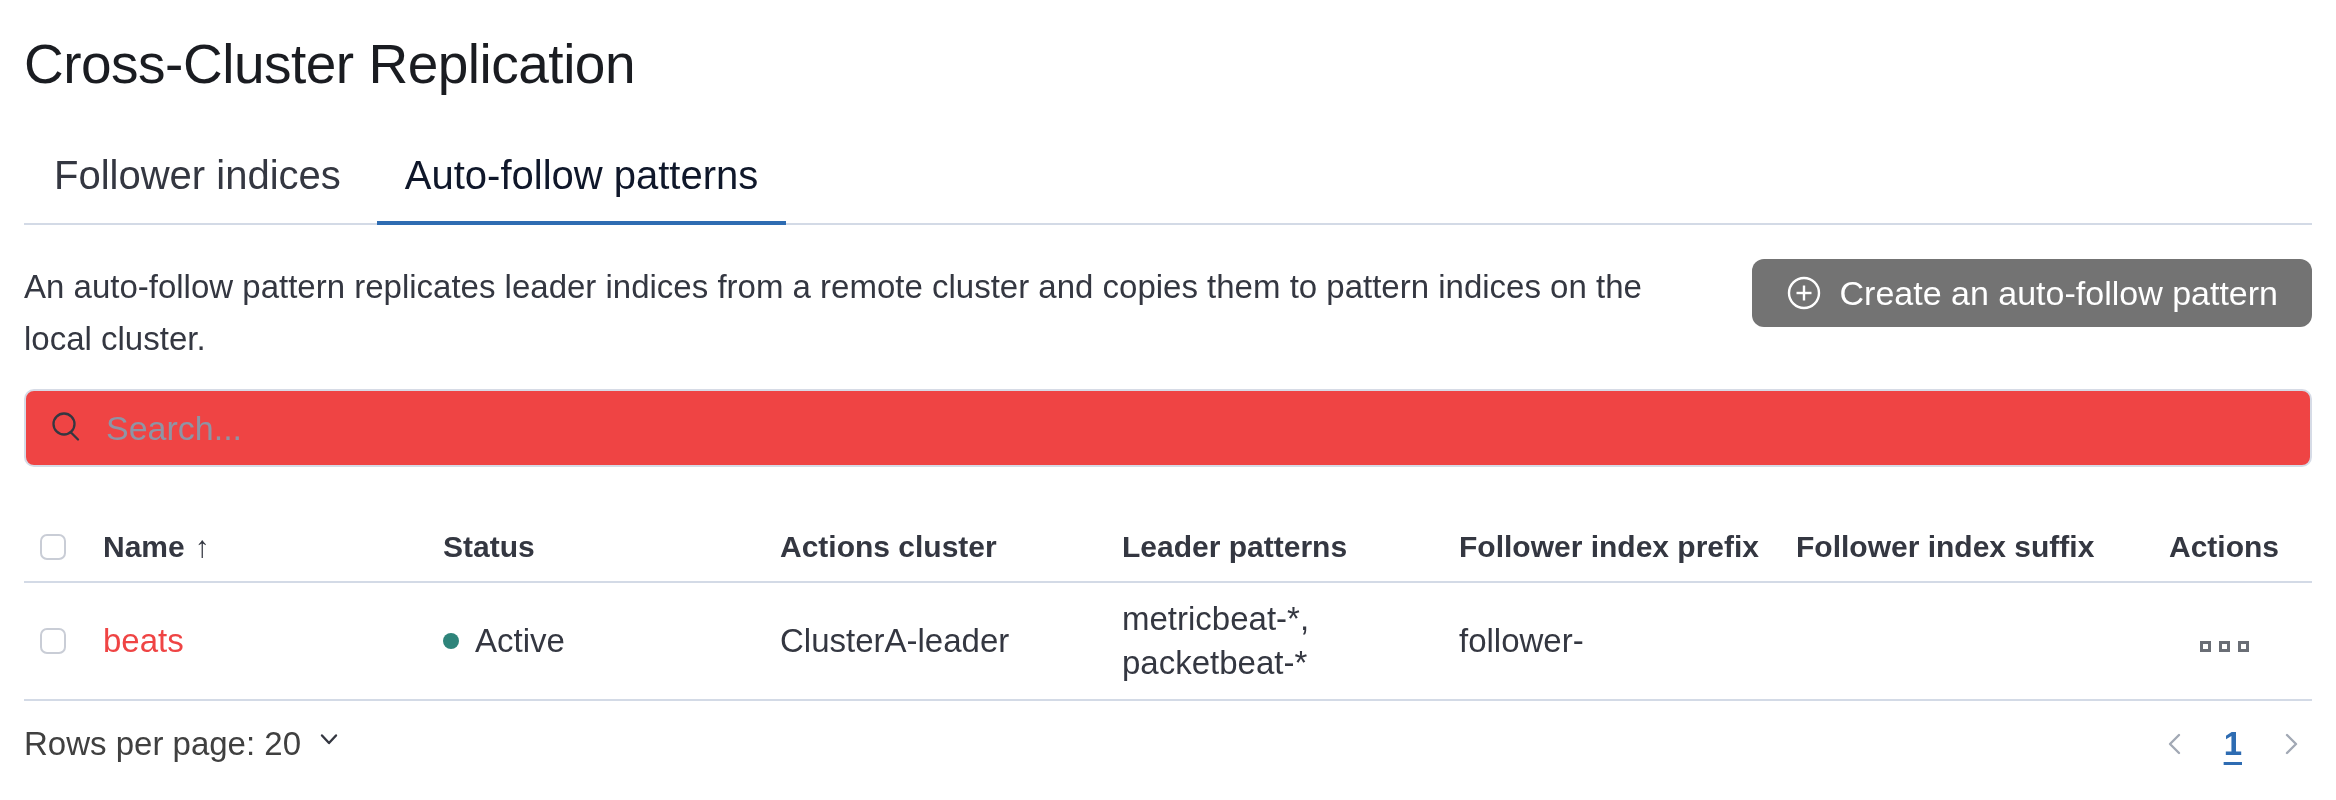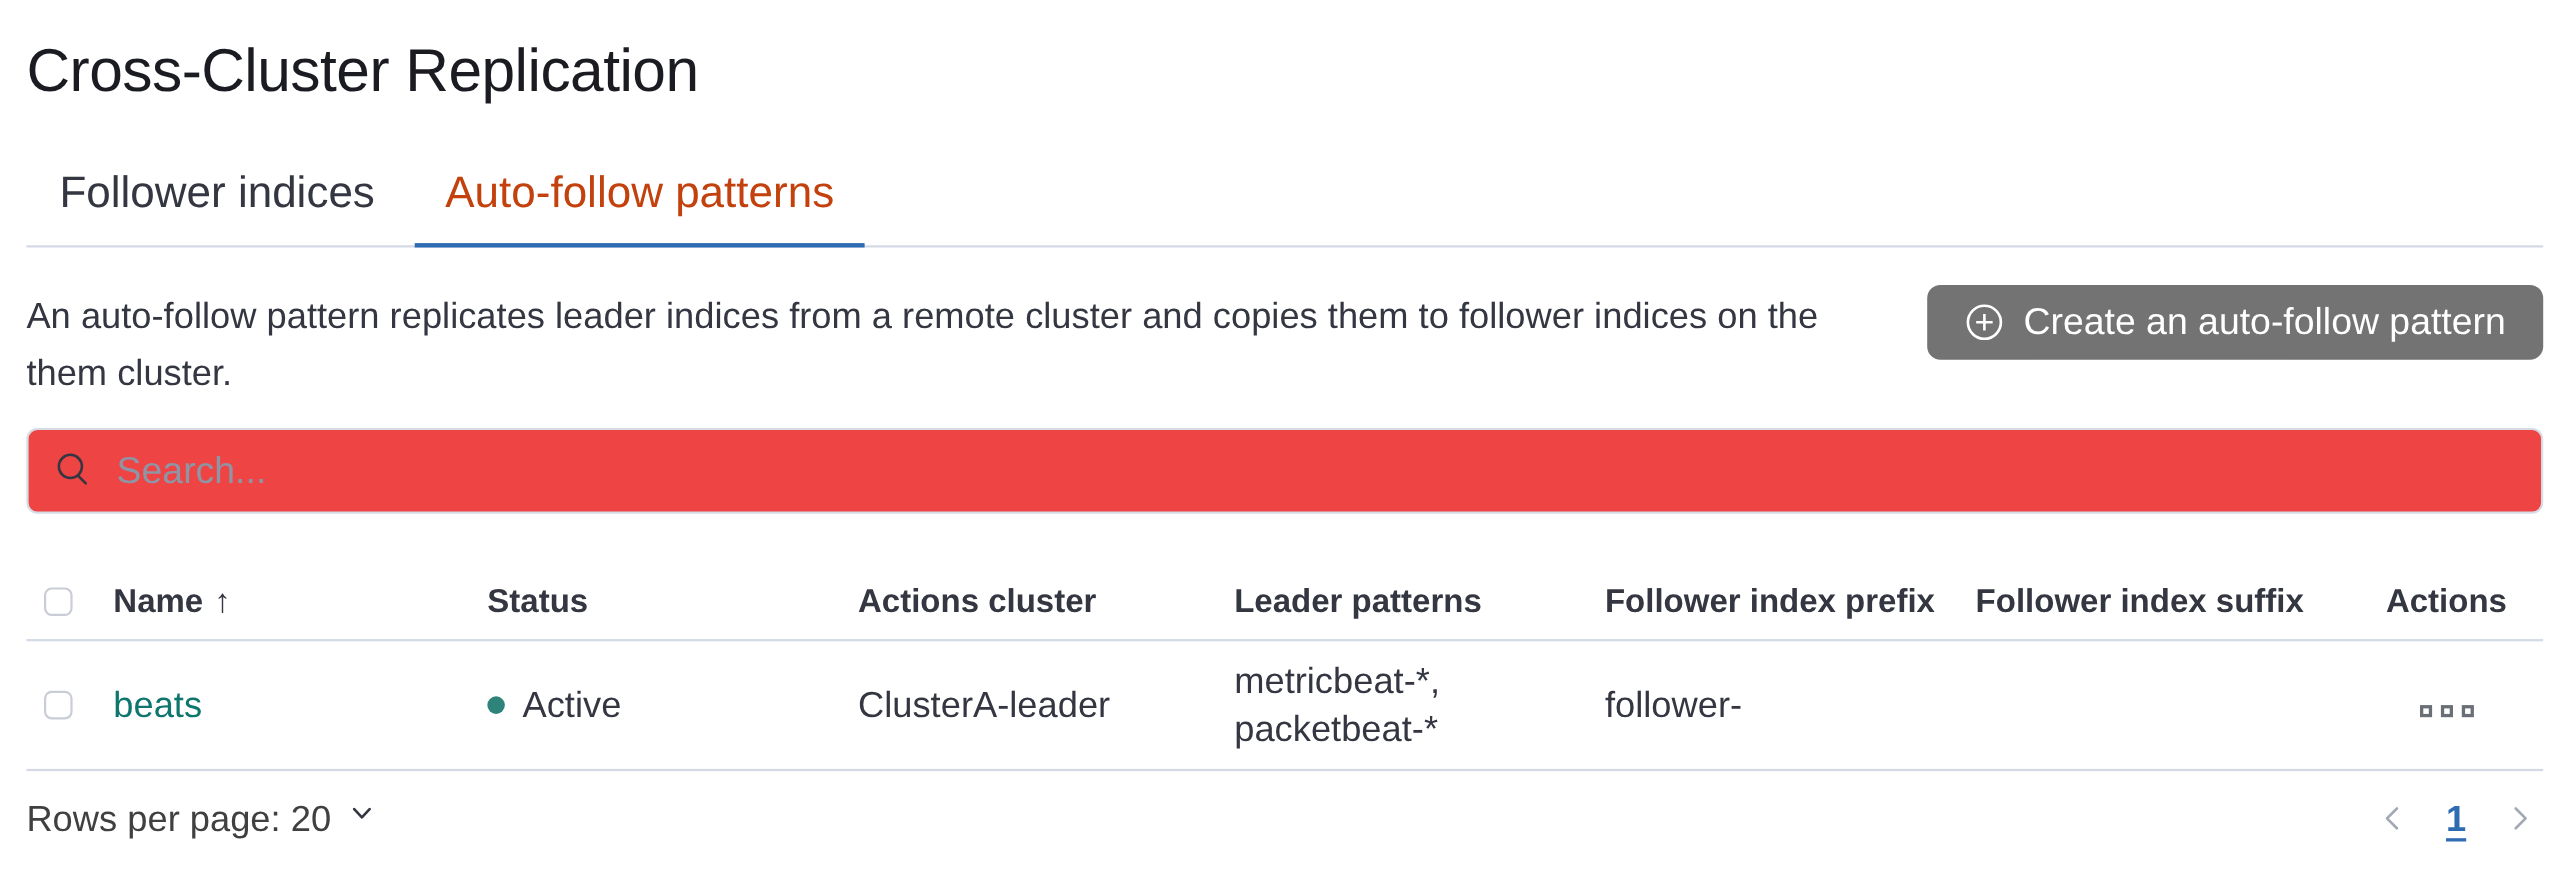--- a/index.html
+++ b/index.html
@@ -38,21 +38,21 @@
     border-bottom: 4px solid transparent;
     margin-bottom: -2px;
     padding: 0 28px 26px 28px;
     font-size: 40px;
     line-height: 40px;
     color: #343741;
     cursor: pointer;
   }
   .tab:first-child { margin-left: 2px; }
   .tab.active {
-    color: #c2410c;
+    color: #0f172a;
     border-bottom-color: #2e6cb2;
   }
 
   
   .desc-row {
     display: flex;
     align-items: flex-start;
     margin-top: 36px;
   }
   .description {
@@ -134,21 +134,21 @@
     background: #ffffff;
     margin-left: 16px;
     cursor: pointer;
     padding: 0;
     display: block;
   }
   .sort-arrow { font-weight: 400; margin-left: 10px; font-size: 30px; }
   .header-name { cursor: pointer; display: flex; align-items: center; }
 
   .name-link {
-    color: #0f766e;
+    color: #ef4444;
     text-decoration: none;
     cursor: pointer;
   }
   .status-cell { display: flex; align-items: center; }
   .status-dot {
     width: 16px; height: 16px;
     border-radius: 50%;
     background: #2e847a;
     margin-right: 16px;
     flex: none;
@@ -202,21 +202,21 @@
   <div class="tabs">
     <button class="tab">
       <span>Follower indices</span>
     </button>
     <button class="tab active">
       <span>Auto-follow patterns</span>
     </button>
   </div>
 
   <div class="desc-row">
-    <p class="description">An auto-follow pattern replicates leader indices from a remote cluster and copies them to follower indices on the them cluster.</p>
+    <p class="description">An auto-follow pattern replicates leader indices from a remote cluster and copies them to pattern indices on the local cluster.</p>
     <button class="create-btn">
       <svg class="icon-svg" width="36" height="36" viewBox="0 0 36 36">
         <circle cx="18" cy="18" r="15" fill="none" stroke="#ffffff" stroke-width="2.4"></circle>
         <line x1="18" y1="10.5" x2="18" y2="25.5" stroke="#ffffff" stroke-width="2.4"></line>
         <line x1="10.5" y1="18" x2="25.5" y2="18" stroke="#ffffff" stroke-width="2.4"></line>
       </svg>
       <span>Create an auto-follow pattern</span>
     </button>
   </div>
 

